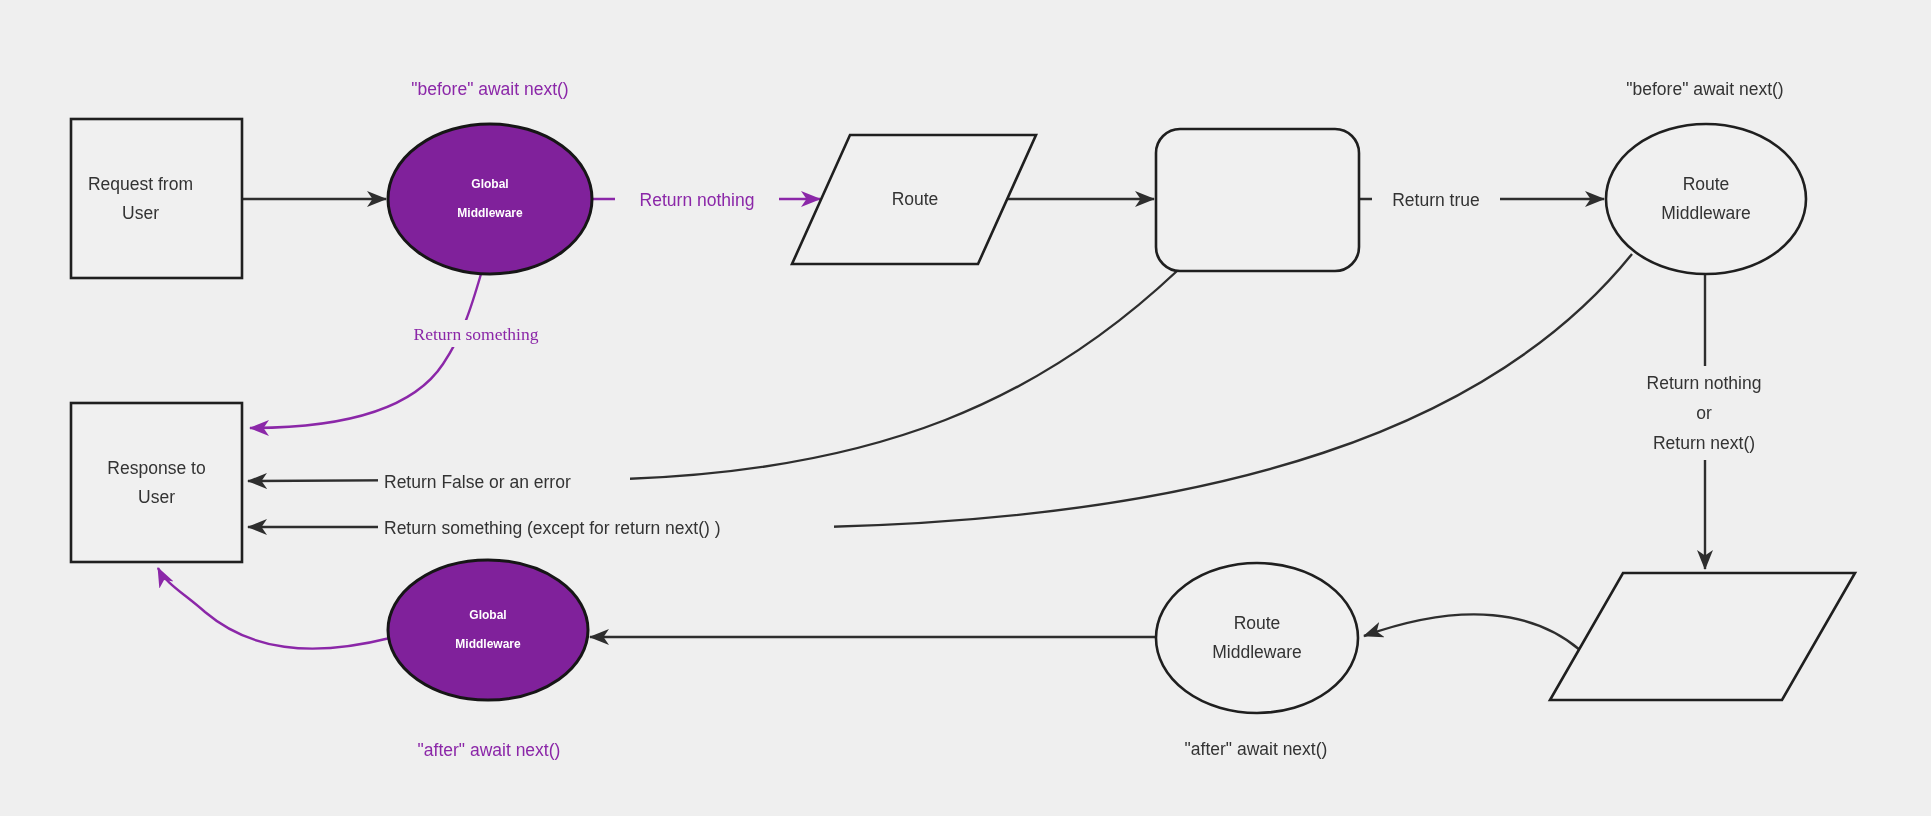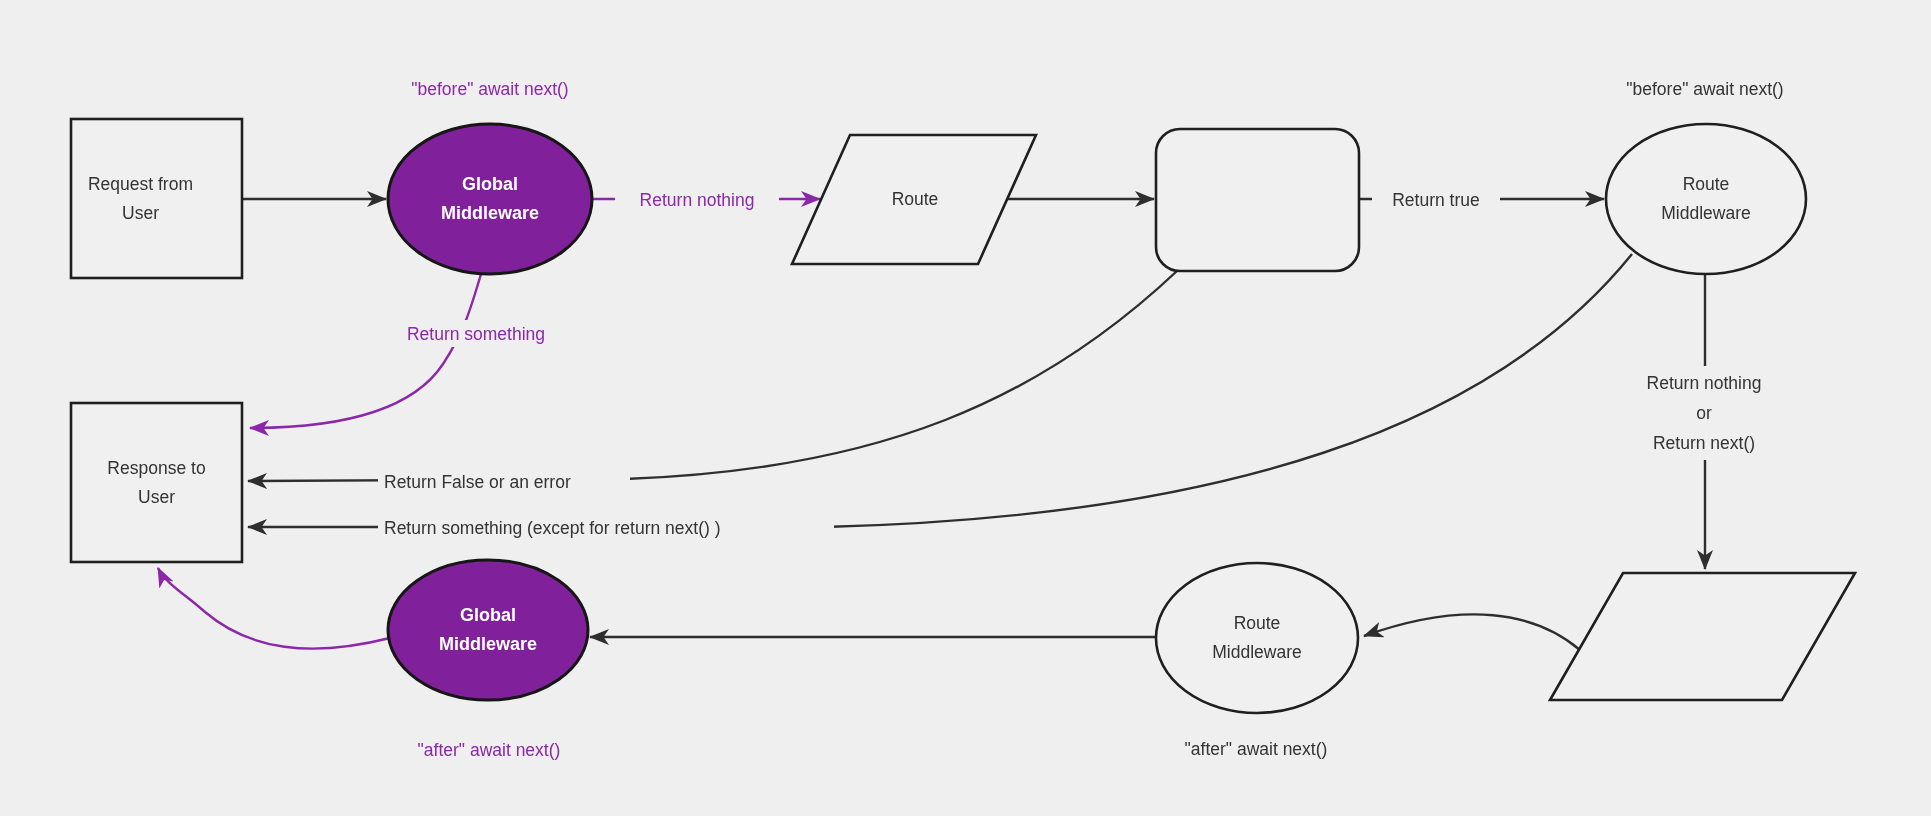--- a/index.html
+++ b/index.html
@@ -39,21 +39,21 @@
     text-align: center;
     font-size: 17.5px;
     line-height: 29px;
     color: var(--text-dark);
     white-space: pre-line;
     pointer-events: none;
   }
   .lbl.edge-lbl { background: var(--bg); line-height: 26px; }
   .lbl.no-bg { background: transparent; }
   .lbl.purple-text { color: var(--text-purple); }
-  .lbl.on-purple { color: var(--text-on-purple); font-weight: bold; font-size: 18px; }
+  .lbl.on-purple { color: var(--text-on-purple); font-weight: bold; font-size: 12px; }
   .lbl.small { font-size: 15.5px; line-height: 25px; }
   .lbl.lh30 { line-height: 30px; }
   .lbl.left { justify-content: flex-start; text-align: left; padding-left: 6px; }
 </style>
 </head>
 <body>
 
 <div id="canvas">
 
   <svg id="diagram-svg" width="1931" height="816" viewBox="0 0 1931 816">
@@ -100,21 +100,21 @@
 Middleware</div>
   <div class="lbl no-bg on-purple" style="left:388px; top:560px; width:200px; height:140px;">Global
 Middleware</div>
   <div class="lbl no-bg" style="left:71px; top:403px; width:171px; height:159px;border-radius:10px;">Response to
 User</div>
 
   <div class="lbl purple-text no-bg" style="left:378px; top:76px; width:224px; height:26px;">"before" await next()</div>
   <div class="lbl edge-lbl purple-text" style="left:615px; top:186px; width:164px; height:27px;">Return nothing</div>
   <div class="lbl edge-lbl" style="left:1372px; top:186px; width:128px; height:27px;">Return true</div>
   <div class="lbl no-bg" style="left:1595px; top:76px; width:220px; height:26px;">"before" await next()</div>
-  <div class="lbl edge-lbl purple-text" style="left:384px; top:320px; width:184px; height:27px;">Return something</div>
+  <div class="lbl edge-lbl purple-text" style="left:384px; top:320px; width:184px; height:27px;font-family:Liberation Serif, serif;">Return something</div>
   <div class="lbl edge-lbl lh30" style="left:1618px; top:366px; width:172px; height:94px;">Return nothing
 or
 Return next()</div>
   <div class="lbl edge-lbl left" style="left:378px; top:468px; width:252px; height:27px;">Return False or an error</div>
   <div class="lbl edge-lbl left" style="left:378px; top:514px; width:456px; height:27px;">Return something (except for return next() )</div>
   <div class="lbl no-bg" style="left:1146px; top:736px; width:220px; height:26px;">"after" await next()</div>
   <div class="lbl purple-text no-bg" style="left:379px; top:737px; width:220px; height:26px;">"after" await next()</div>
 
 </div>
 

